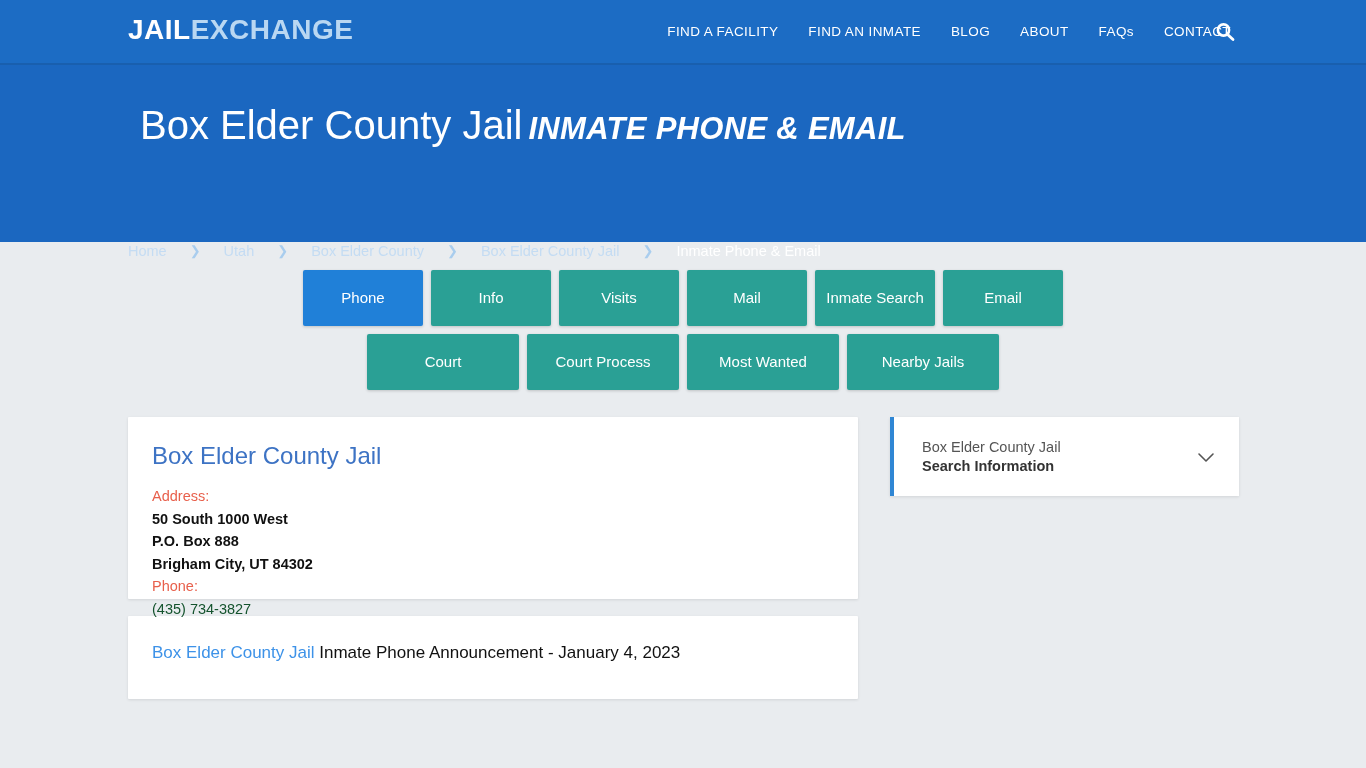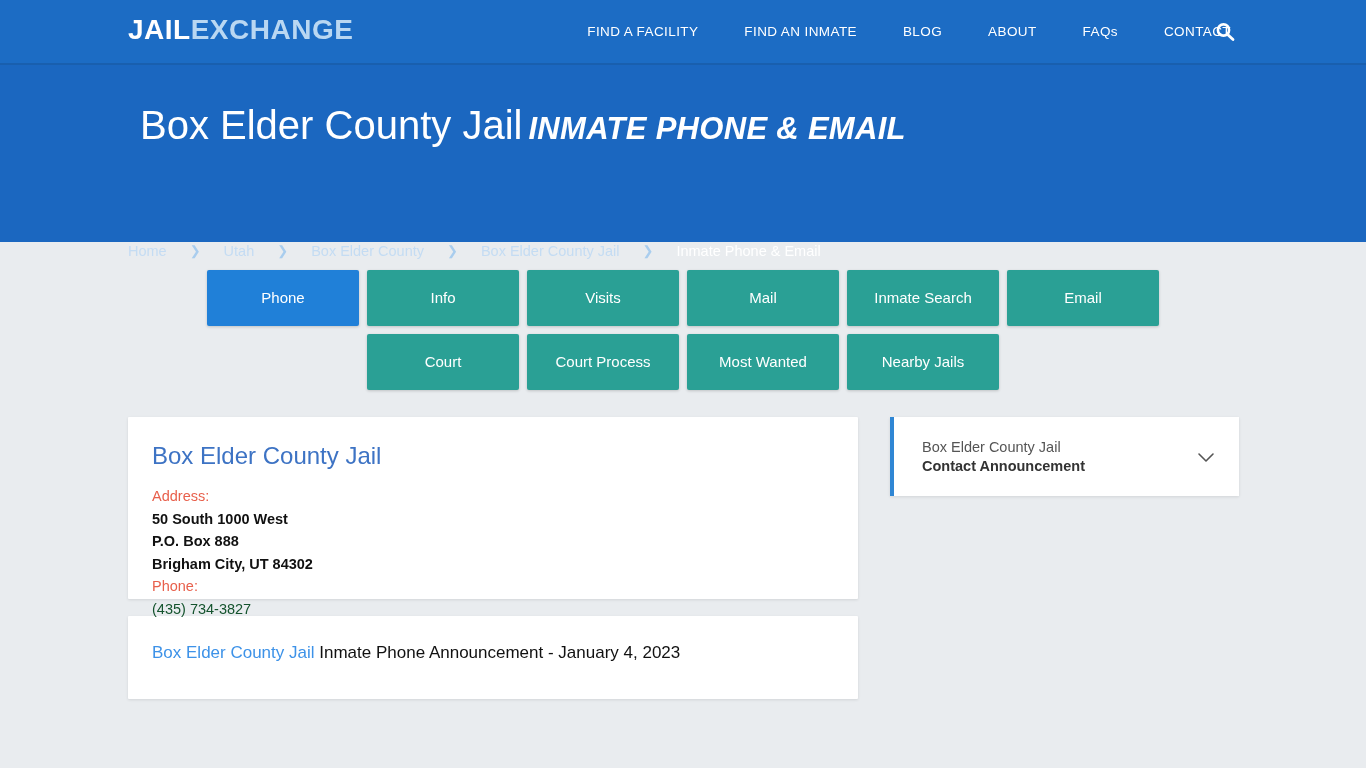--- a/index.html
+++ b/index.html
@@ -37,21 +37,21 @@
   .logo .jail { color: #ffffff; }
   .logo .exchange { color: #b9d7f2; }
 
   .navlinks {
     position: absolute;
     right: 120px;
     top: 0;
     height: 63px;
     display: flex;
     align-items: center;
-    gap: 16px;
+    gap: 0px;
   }
   .navlinks a {
     color: #ffffff;
     text-decoration: none;
     font-size: 13.5px;
     letter-spacing: 0.4px;
     padding: 0 15px;
     white-space: nowrap;
   }
   .search-btn {
@@ -127,21 +127,21 @@
     font-size: 15px;
     height: 56px;
     line-height: 56px;
     text-align: center;
     border-radius: 2px;
     box-shadow: 0 1px 3px rgba(0,0,0,0.18);
     cursor: pointer;
     user-select: none;
   }
   .tab.active { background: #2080d8; }
-  .tabrow1 .tab { width: 152px; }
+  .tabrow1 .tab { width: 120px; }
   .tabrow2 .tab { width: 152px; }
 
   
   .content {
     margin-top: 27px;
     padding: 0 128px;
     display: flex;
     gap: 32px;
     align-items: flex-start;
   }
@@ -307,21 +307,21 @@
     <div class="card card-announce">
       <div class="announce-text"><a href="#" class="link">Box Elder County Jail</a><span> Inmate Phone Announcement - January 4, 2023</span></div>
     </div>
 
   </div>
 
   <div class="rightcol">
     <div class="accordion">
       <div>
         <div class="acc-line1">Box Elder County Jail</div>
-        <div class="acc-line2">Contact Announcement</div>
+        <div class="acc-line2">Search Information</div>
       </div>
       <div class="chev">
         <svg width="22" height="22" viewBox="0 0 22 22" fill="none" aria-hidden="true">
           <polyline points="4,8 11,15 18,8" stroke="#555555" stroke-width="1.6" fill="none" stroke-linecap="round" stroke-linejoin="round"></polyline>
         </svg>
       </div>
     </div>
   </div>
 
 </div>

